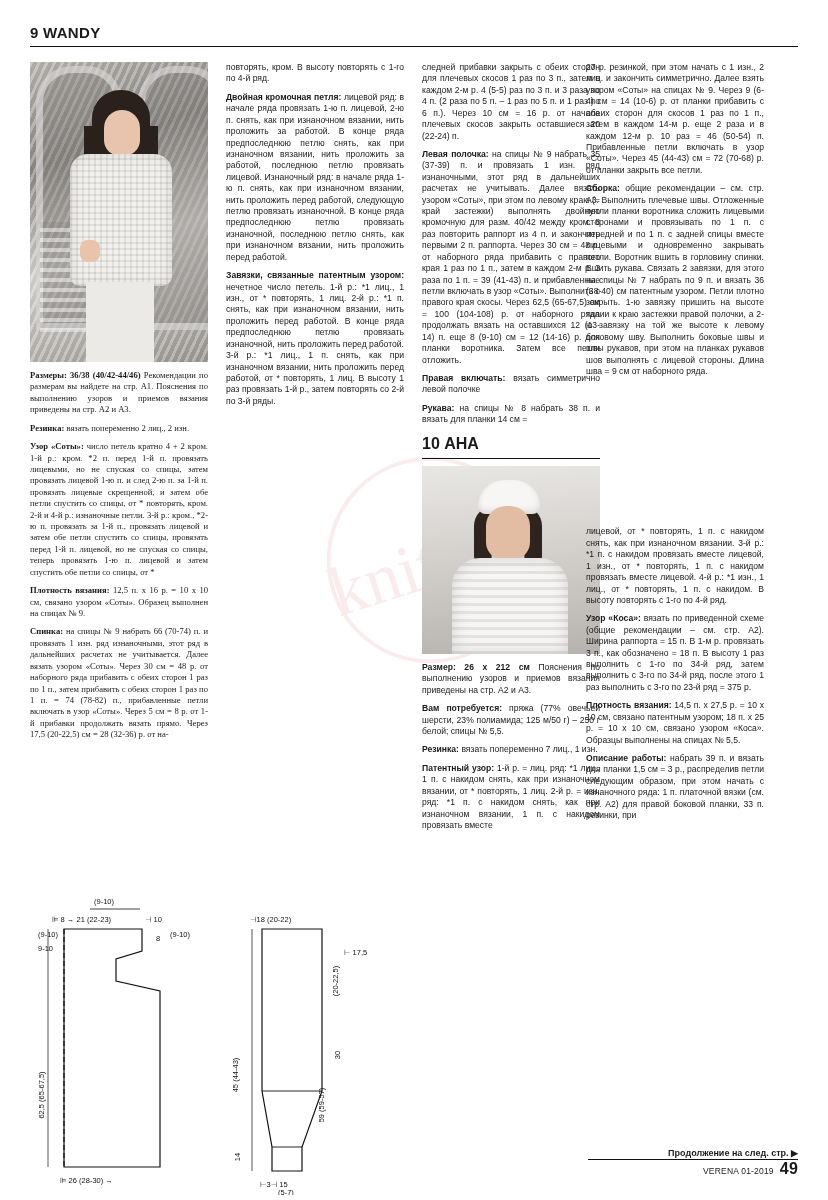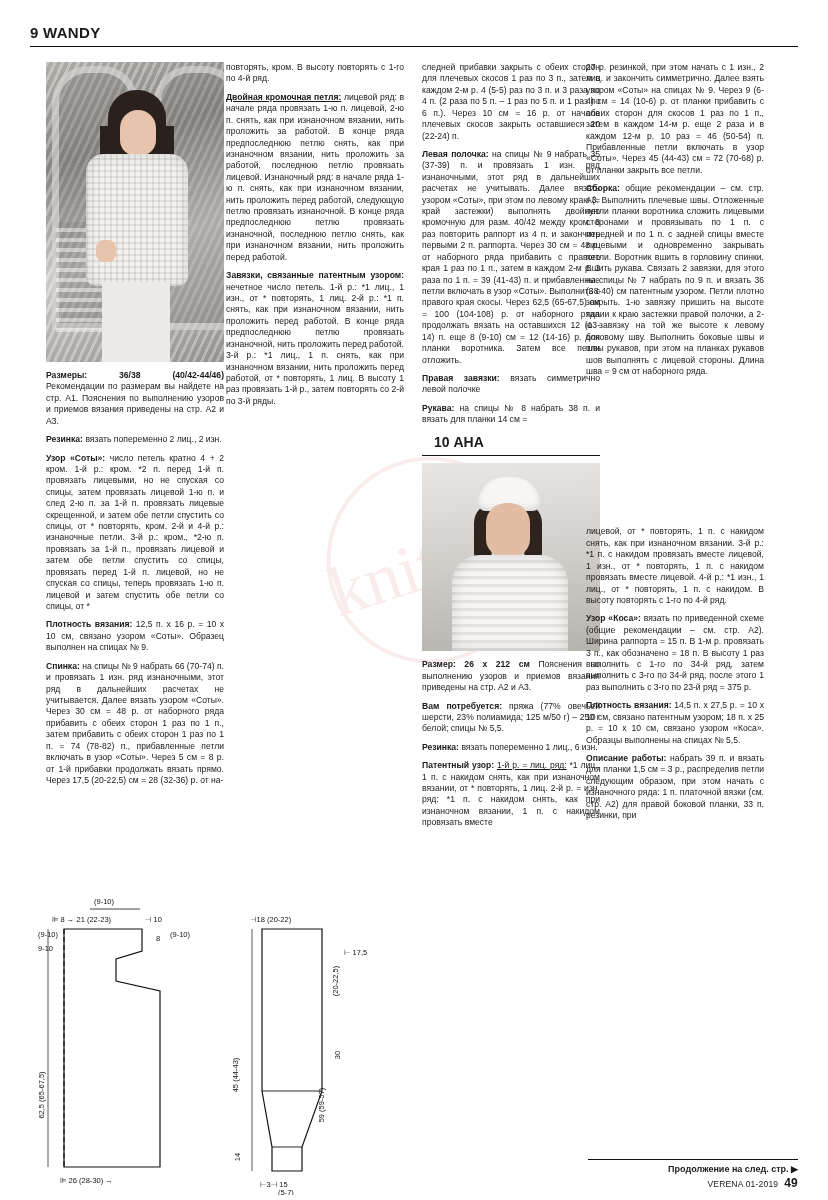--- a/index.html
+++ b/index.html
@@ -7,28 +7,28 @@
   .page{position:relative;width:828px;height:1200px;padding:0;box-sizing:border-box;}
 
   
   .page-header{position:absolute;left:30px;top:24px;width:768px;}
   .page-header .title{font-size:15px;font-weight:bold;letter-spacing:.3px;}
   .page-header .rule{border-bottom:1.6px solid #111;margin-top:5px;}
 
   
   .cols{position:absolute;left:30px;top:62px;width:768px;height:1090px;}
   .col{position:absolute;top:0;width:178px;font-size:8.6px;line-height:1.33;text-align:justify;}
-  .col1{left:16px;}
+  .col1{left:0;font-family:Liberation Serif, serif;}
   .col2{left:196px;}
   .col3{left:392px;}
   .col4{left:556px;}
 
   .col p{margin:0 0 7px 0;}
   .lbl{font-weight:bold;}
-  .ul{text-decoration:underline;}
+  .ul{}
 
   
   .photo{position:relative;width:178px;height:300px;overflow:hidden;background:#cfcfcf;margin-bottom:8px;}
   .photo2{height:188px;}
   .photo .bg{position:absolute;inset:0;background:
      repeating-linear-gradient(115deg,rgba(255,255,255,.25) 0 3px,rgba(0,0,0,.05) 3px 7px),
      linear-gradient(160deg,#b9b5b0 0%,#8d8a86 30%,#d7d4d0 60%,#9b9894 100%);}
   .photo .arch{position:absolute;left:6px;top:4px;width:72px;height:250px;border:7px solid rgba(255,255,255,.45);border-radius:36px 36px 0 0;background:rgba(120,118,115,.35);}
   .photo .arch2{left:108px;}
   .photo .ornament{position:absolute;left:10px;top:160px;width:60px;height:110px;background:
@@ -44,32 +44,32 @@
   .photo .legs{position:absolute;left:22px;top:192px;width:68px;height:80px;background:#eceae6;}
   .photo .hand{position:absolute;left:16px;top:150px;width:20px;height:22px;background:#e7c4ab;border-radius:8px;}
   .photo2 .bg{background:linear-gradient(175deg,#e9e7e4 0%,#cfccc8 55%,#b6b3af 100%);}
   .photo2 .hat{position:absolute;left:56px;top:14px;width:62px;height:34px;background:#f7f6f4;border-radius:28px 28px 8px 8px;box-shadow:inset 0 -3px 6px rgba(0,0,0,.12);}
   .photo2 .face2{position:absolute;left:64px;top:40px;width:44px;height:54px;background:#e3bda3;border-radius:20px 20px 18px 18px;}
   .photo2 .hair2{position:absolute;left:52px;top:40px;width:68px;height:76px;background:#2e241d;border-radius:20px 20px 26px 26px;clip-path:polygon(0 0,100% 0,100% 100%,76% 100%,72% 30%,28% 30%,24% 100%,0 100%);}
   .photo2 .scarf{position:absolute;left:30px;top:92px;width:116px;height:96px;background:#f6f5f3;border-radius:28px 28px 0 0;box-shadow:inset 0 0 16px rgba(0,0,0,.14);}
   .photo2 .knit2{position:absolute;inset:0;background:repeating-linear-gradient(0deg,rgba(0,0,0,.08) 0 3px,transparent 3px 8px);border-radius:28px 28px 0 0;}
 
   
-  .sec-head{font-size:14px;font-weight:bold;margin:2px 0 4px 12px;}
+  .sec-head{font-size:16px;font-weight:bold;margin:2px 0 4px 0;}
   .sec-rule{border-bottom:1.6px solid #111;margin:0 0 7px 0;}
 
   
   .schem{position:absolute;margin-top:45px;}
   .schem svg{display:block;}
 
   
-  .footer{position:absolute;right:30px;bottom:10px;text-align:right;font-size:8.5px;}
+  .footer{position:absolute;right:30px;bottom:22px;text-align:right;font-size:8.5px;}
   .footer .cont{font-weight:bold;font-size:9px;}
   .footer .mag{font-size:8.5px;letter-spacing:.2px;margin-top:2px;}
-  .footer .pg{font-weight:bold;font-size:12px;display:inline-block;margin-left:6px;}
+  .footer .pg{font-weight:bold;font-size:16px;display:inline-block;margin-left:6px;}
   .footline{position:absolute;left:588px;right:30px;bottom:40px;border-bottom:1.4px solid #111;}
 
   
   .wm{position:absolute;left:300px;top:430px;width:260px;height:260px;opacity:.10;pointer-events:none;}
   .wm svg{width:100%;height:100%;}
 </style>
 </head>
 <body>
 
 <div class="page">
@@ -114,39 +114,39 @@
 
     <div class="col col2">
       <p>повторять, кром. В высоту повторять с 1-го по 4-й ряд.</p>
       <p><span class="lbl ul">Двойная кромочная петля:</span><span> лицевой ряд: в начале ряда провязать 1-ю п. лицевой, 2-ю п. снять, как при изнаночном вязании, нить проложить за работой. В конце ряда предпоследнюю петлю снять, как при изнаночном вязании, нить проложить за работой, последнюю петлю провязать лицевой. Изнаночный ряд: в начале ряда 1-ю п. снять, как при изнаночном вязании, нить проложить перед работой, следующую петлю провязать изнаночной. В конце ряда предпоследнюю петлю провязать изнаночной, последнюю петлю снять, как при изнаночном вязании, нить проложить перед работой.</span></p>
       <p><span class="lbl">Завязки, связанные патентным узором:</span><span> нечетное число петель. 1-й р.: *1 лиц., 1 изн., от * повторять, 1 лиц. 2-й р.: *1 п. снять, как при изнаночном вязании, нить проложить перед работой. В конце ряда предпоследнюю петлю провязать изнаночной, нить проложить перед работой. 3-й р.: *1 лиц., 1 п. снять, как при изнаночном вязании, нить проложить перед работой, от * повторять, 1 лиц. В высоту 1 раз провязать 1-й р., затем повторять со 2-й по 3-й ряды.</span></p>
     </div>
 
     <div class="col col3">
       <p>следней прибавки закрыть с обеих сторон для плечевых скосов 1 раз по 3 п., затем в каждом 2-м р. 4 (5-5) раз по 3 п. и 3 раза по 4 п. (2 раза по 5 п. – 1 раз по 5 п. и 1 раз по 6 п.). Через 10 см = 16 р. от начала плечевых скосов закрыть оставшиеся 20 (22-24) п.</p>
       <p><span class="lbl">Левая полочка:</span><span> на спицы № 9 набрать 35 (37-39) п. и провязать 1 изн. ряд изнаночными, этот ряд в дальнейших расчетах не учитывать. Далее вязать узором «Соты», при этом по левому краю (= край застежки) выполнять двойную кромочную для разм. 40/42 между кром. 8 раз повторить раппорт из 4 п. и закончить первыми 2 п. раппорта. Через 30 см = 48 р. от наборного ряда прибавить с правого края 1 раз по 1 п., затем в каждом 2-м р. 3 раза по 1 п. = 39 (41-43) п. и прибавленные петли включать в узор «Соты». Выполнить с правого края скосы. Через 62,5 (65-67,5) см = 100 (104-108) р. от наборного ряда продолжать вязать на оставшихся 12 (13-14) п. еще 8 (9-10) см = 12 (14-16) р. для планки воротника. Затем все петли отложить.</span></p>
-      <p><span class="lbl">Правая завязки:</span><span> вязать симметрично левой полочке</span></p>
+      <p><span class="lbl">Правая включать:</span><span> вязать симметрично левой полочке</span></p>
       <p><span class="lbl">Рукава:</span><span> на спицы № 8 набрать 38 п. и вязать для планки 14 см =</span></p>
 
       <div class="sec-head">10 АНА</div>
       <div class="sec-rule"></div>
 
       <div class="photo photo2">
         <div class="bg"></div>
         <div class="hair2"></div>
         <div class="hat"></div>
         <div class="face2"></div>
         <div class="scarf">
             <div class="knit2"></div>
           </div>
       </div>
 
       <p><span class="lbl">Размер: 26 х 212 см</span><span> Пояснения по выполнению узоров и приемов вязания приведены на стр. А2 и А3.</span></p>
       <p><span class="lbl">Вам потребуется:</span><span> пряжа (77% овечьей шерсти, 23% полиамида; 125 м/50 г) – 250 г белой; спицы № 5,5.</span></p>
-      <p><span class="lbl">Резинка:</span><span> вязать попеременно 1 лиц., 6 изн.</span></p>
+      <p><span class="lbl">Резинка:</span><span> вязать попеременно 7 лиц., 1 изн.</span></p>
       <p><span class="lbl">Патентный узор:</span> <span class="ul">1-й р. = лиц. ряд:</span><span> *1 лиц., 1 п. с накидом снять, как при изнаночном вязании, от * повторять, 1 лиц. 2-й р. = изн. ряд: *1 п. с накидом снять, как при изнаночном вязании, 1 п. с накидом провязать вместе</span></p>
     </div>
 
     <div class="col col4">
       <p>27 р. резинкой, при этом начать с 1 изн., 2 лиц. и закончить симметрично. Далее взять узором «Соты» на спицах № 9. Через 9 (6-4) см = 14 (10-6) р. от планки прибавить с обеих сторон для скосов 1 раз по 1 п., затем в каждом 14-м р. еще 2 раза и в каждом 12-м р. 10 раз = 46 (50-54) п. Прибавленные петли включать в узор «Соты». Через 45 (44-43) см = 72 (70-68) р. от планки закрыть все петли.</p>
       <p><span class="lbl">Сборка:</span><span> общие рекомендации – см. стр. А3. Выполнить плечевые швы. Отложенные петли планки воротника сложить лицевыми сторонами и провязывать по 1 п. с передней и по 1 п. с задней спицы вместе лицевыми и одновременно закрывать петли. Воротник вшить в горловину спинки. Вшить рукава. Связать 2 завязки, для этого на спицы № 7 набрать по 9 п. и вязать 36 (38-40) см патентным узором. Петли плотно закрыть. 1-ю завязку пришить на высоте талии к краю застежки правой полочки, а 2-ю завязку на той же высоте к левому боковому шву. Выполнить боковые швы и швы рукавов, при этом на планках рукавов шов выполнять с лицевой стороны. Длина шва = 9 см от наборного ряда.</span></p>
 
       <div style="height:142px"></div>
 
       <p>лицевой, от * повторять, 1 п. с накидом снять, как при изнаночном вязании. 3-й р.: *1 п. с накидом провязать вместе лицевой, 1 изн., от * повторять, 1 п. с накидом провязать вместе лицевой. 4-й р.: *1 изн., 1 лиц., от * повторять, 1 п. с накидом. В высоту повторять с 1-го по 4-й ряд.</p>

